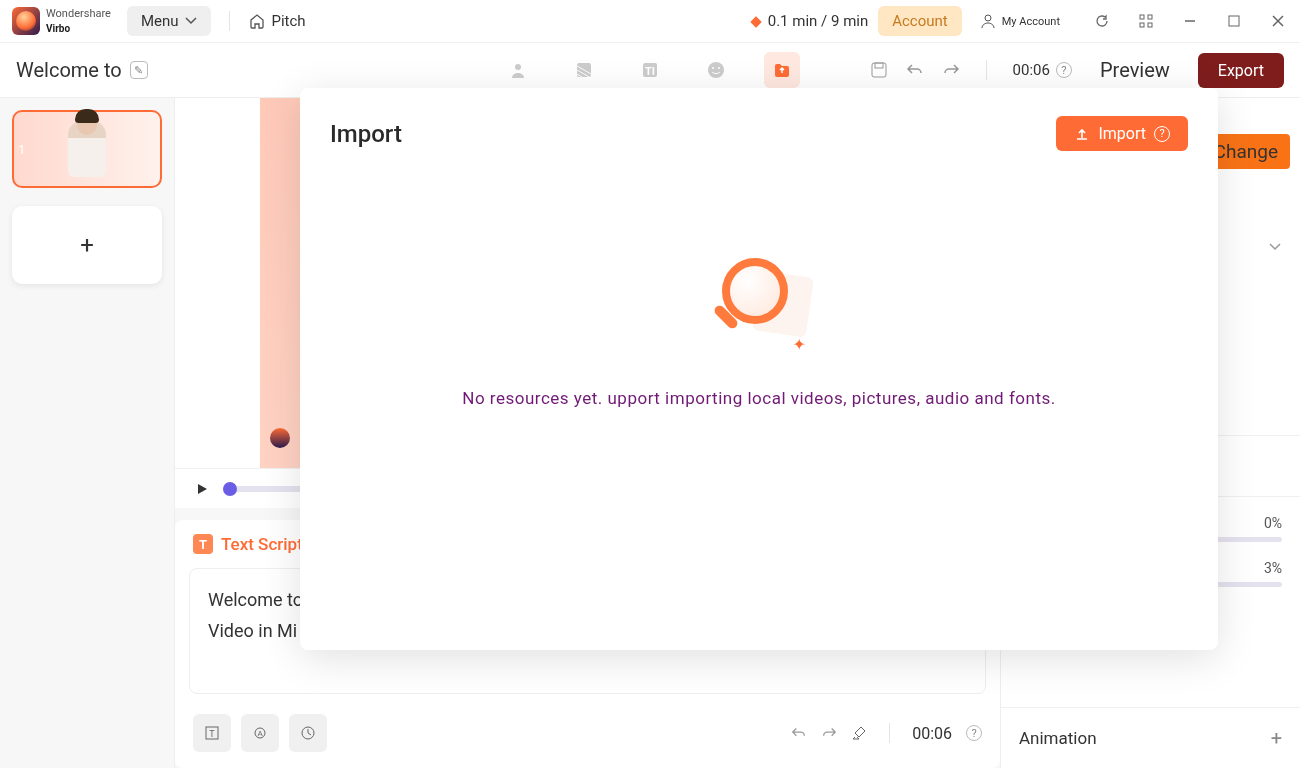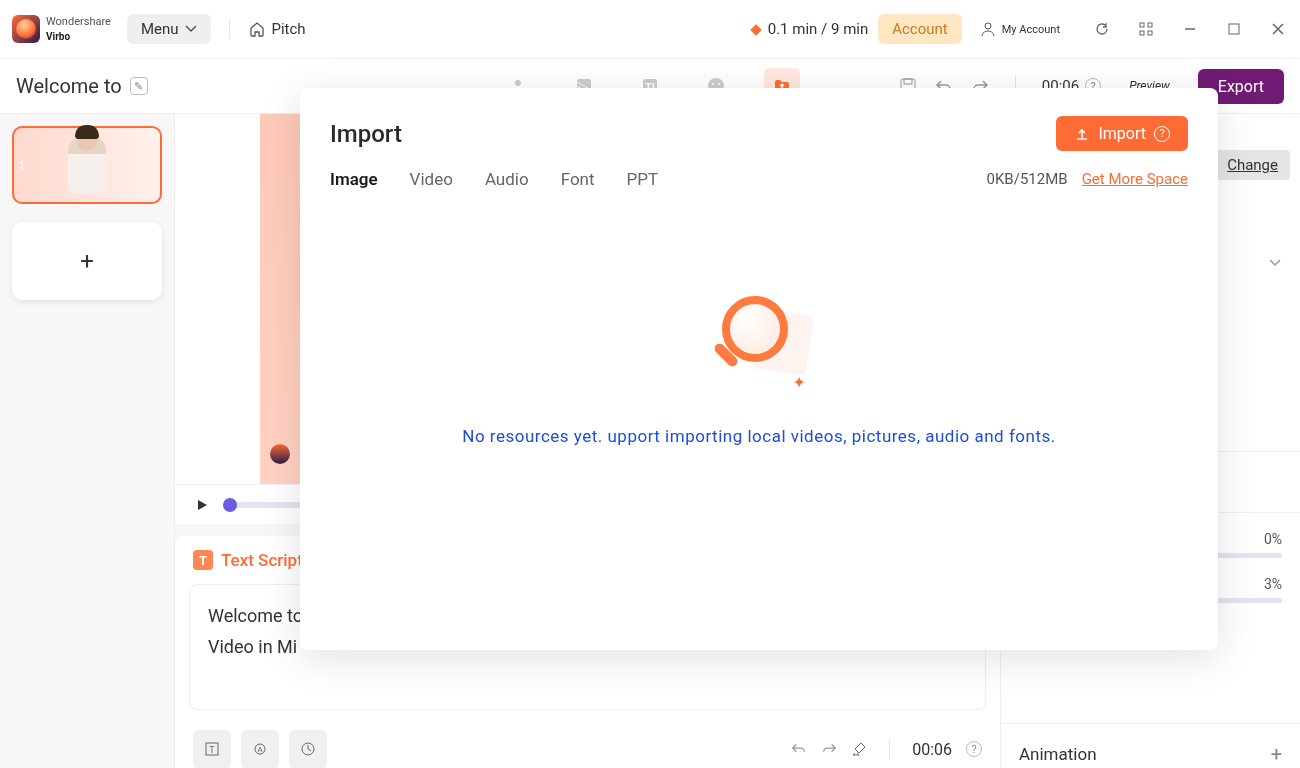--- a/index.html
+++ b/index.html
@@ -1,17 +1,17 @@
 <!DOCTYPE html>
 <html><head>
 <meta charset="utf-8">
 <style>
 * { box-sizing: border-box; margin: 0; padding: 0; font-family: -apple-system, BlinkMacSystemFont, "Segoe UI", Roboto, sans-serif; }
 body { width: 1300px; height: 768px; background: #fff; overflow: hidden; position: relative; color: #333; }
-.topbar { height: 59px; display: flex; align-items: center; padding: 0 12px; gap: 10px; border-bottom: 1px solid #f0f0f0; }
+.topbar { height: 43px; display: flex; align-items: center; padding: 0 12px; gap: 10px; border-bottom: 1px solid #f0f0f0; }
 .logo { display: flex; align-items: center; gap: 6px; }
 .logo-img { width: 28px; height: 28px; border-radius: 6px; background: linear-gradient(135deg,#ff6b35,#2d1b4e); position: relative; }
 .logo-img::after { content:''; position:absolute; inset:4px; border-radius:50%; background:radial-gradient(circle at 40% 30%,#ffd29a,#ff6b35 60%,#2d1b4e); }
 .logo-text { line-height: 1; }
 .logo-text .ws { font-size: 11px; color: #555; display:block; }
 .logo-text .virbo { font-size: 10px; font-weight: 700; color: #1a1a1a; }
 .menu-btn { margin-left:6px; background:#efefef; border:none; border-radius:6px; padding:6px 14px; font-size:15px; color:#333; display:flex; align-items:center; gap:6px; cursor:pointer; }
 .vsep { width:1px; height:20px; background:#e5e5e5; margin:0 8px; }
 .home-btn { display:flex; align-items:center; gap:6px; font-size:15px; color:#333; cursor:pointer; }
 .spacer { flex:1; }
@@ -23,22 +23,22 @@
 .secondbar { height:55px; display:flex; align-items:center; padding:0 16px; border-bottom:1px solid #eee; }
 .doc-title { font-size:20px; color:#333; display:flex; align-items:center; gap:8px; }
 .edit-icon { width:18px; height:18px; border:1px solid #bbb; border-radius:4px; display:flex; align-items:center; justify-content:center; font-size:11px; color:#888; }
 .tool-icons { position:absolute; left:50%; transform:translateX(-50%); display:flex; gap:30px; align-items:center; }
 .tool-icon { width:36px; height:36px; display:flex; align-items:center; justify-content:center; border-radius:6px; color:#bbb; cursor:pointer; }
 .tool-icon.active { background:#ffe8df; color:#ff6b35; }
 .right-tools { margin-left:auto; display:flex; align-items:center; gap:18px; }
 .rt-icon { color:#888; cursor:pointer; }
 .time-disp { font-size:15px; color:#333; display:flex; align-items:center; gap:6px; }
 .help-circ { width:16px; height:16px; border:1px solid #bbb; border-radius:50%; font-size:11px; display:flex; align-items:center; justify-content:center; color:#888; }
-.preview-btn { font-size:12px; color:#333; cursor:pointer; padding:6px 10px;font-style:italic; }
-.export-btn { background:#701a75; color:#fff; border:none; border-radius:6px; padding:8px 20px; font-size:16px; cursor:pointer; }
+.preview-btn { font-size:20px; color:#333; cursor:pointer; padding:6px 10px; }
+.export-btn { background:#7f1d1d; color:#fff; border:none; border-radius:6px; padding:8px 20px; font-size:16px; cursor:pointer; }
 .main { display:flex; height:calc(768px - 98px); }
 .sidebar { width:175px; background:#f7f7f7; padding:12px; border-right:1px solid #eee; }
 .slide-thumb { border:2px solid #ff6b35; border-radius:10px; height:78px; background:linear-gradient(90deg,#ffd9ce 0%,#fff1ec 100%); position:relative; display:flex; align-items:center; justify-content:center; }
 .slide-num2 { position:absolute; left:4px; top:50%; transform:translateY(-50%); color:#fff; font-size:13px; }
 .avatar-fig { width:38px; height:56px; background:linear-gradient(#e8d4c4 30%,#f5f0eb 30%); border-radius:14px 14px 6px 6px; position:relative; }
 .avatar-fig::before { content:''; position:absolute; top:-6px; left:50%; transform:translateX(-50%); width:20px; height:20px; border-radius:50%; background:#e8c8b0; }
 .avatar-fig::after { content:''; position:absolute; top:-12px; left:50%; transform:translateX(-50%); width:24px; height:14px; border-radius:12px 12px 4px 4px; background:#3a2a1a; }
 .add-slide { margin-top:18px; height:78px; background:#fff; border-radius:10px; display:flex; align-items:center; justify-content:center; font-size:24px; color:#333; cursor:pointer; box-shadow:0 2px 6px rgba(0,0,0,0.08); }
 .center { flex:1; background:#f7f7f7; display:flex; flex-direction:column; position:relative; }
 .canvas-area { flex:0 0 370px; background:#fff; margin:0; position:relative; overflow:hidden; }
@@ -50,21 +50,21 @@
 .scrub-dot { position:absolute; left:0; top:-4px; width:14px; height:14px; border-radius:50%; background:#6b5ce5; }
 .script-panel { background:#fff; margin-top:12px; border-radius:8px; padding:0; flex:1; display:flex; flex-direction:column; }
 .script-tab { display:flex; align-items:center; gap:8px; padding:14px 18px 6px; }
 .script-tab-icon { width:20px; height:20px; background:#ff8754; border-radius:4px; color:#fff; display:flex; align-items:center; justify-content:center; font-size:13px; font-weight:bold; }
 .script-tab-label { color:#ff6b35; font-size:17px; font-weight:500; }
 .script-body { margin:8px 14px; border:1px solid #eee; border-radius:8px; padding:16px 18px; flex:1; font-size:18px; line-height:1.7; color:#333; overflow:hidden; }
 .script-footer { display:flex; align-items:center; gap:10px; padding:12px 18px 16px; }
 .sf-btn { width:38px; height:38px; background:#f0f0f0; border-radius:6px; display:flex; align-items:center; justify-content:center; color:#666; cursor:pointer; }
 .sf-right { margin-left:auto; display:flex; align-items:center; gap:14px; }
 .right-panel { width:300px; background:#fff; border-left:1px solid #eee; display:flex; flex-direction:column; position:relative; }
-.change-btn { position:absolute; top:36px; right:10px; background:#e5e5e5; padding:6px 12px; font-size:15px; border-radius:4px; cursor:pointer;text-decoration:underline; }
+.change-btn { position:absolute; top:36px; right:10px; background:#f97316; padding:6px 12px; font-size:19px; border-radius:4px; cursor:pointer; }
 .rp-collapse { display:flex; align-items:center; justify-content:flex-end; padding:14px 18px; color:#888; cursor:pointer; }
 .download-row { display:flex; justify-content:center; padding:18px; border-bottom:1px solid #f0f0f0; }
 .dl-icon { width:24px; height:24px; border:1px solid #bbb; border-radius:4px; display:flex; align-items:center; justify-content:center; color:#888; cursor:pointer; }
 .sliders { padding:18px; }
 .slider-row { margin-bottom:18px; }
 .slider-head { display:flex; justify-content:space-between; font-size:14px; color:#555; margin-bottom:6px; }
 .slider-track { height:5px; background:#e5e2ef; border-radius:3px; position:relative; }
 .slider-fill { height:5px; background:#6b5ce5; border-radius:3px; position:absolute; left:0; }
 .slider-thumb { position:absolute; top:-4px; width:13px; height:13px; border-radius:50%; background:#6b5ce5; }
 .anim-row { display:flex; align-items:center; justify-content:space-between; padding:18px; font-size:17px; color:#333; border-top:1px solid #f0f0f0; margin-top:auto; }
@@ -78,21 +78,21 @@
 .modal-tab.active { color:#1a1a1a; font-weight:600; }
 .storage-info { margin-left:auto; display:flex; align-items:center; gap:14px; font-size:15px; }
 .storage-usage { color:#555; }
 .get-space { color:#ff6b35; text-decoration:underline; cursor:pointer; }
 .empty-state { display:flex; flex-direction:column; align-items:center; justify-content:center; height:360px; gap:24px; }
 .magnify-shape { width:110px; height:110px; position:relative; }
 .mag-circle { position:absolute; left:18px; top:4px; width:66px; height:66px; border-radius:50%; border:8px solid #ff7a3d; background:radial-gradient(circle at 35% 30%,#fff,#ffe6d9); }
 .mag-handle { position:absolute; left:8px; top:58px; width:28px; height:10px; background:#ff7a3d; border-radius:5px; transform:rotate(45deg); }
 .mag-paper { position:absolute; right:4px; top:20px; width:54px; height:60px; background:#fdf3ef; border-radius:6px; transform:rotate(8deg); z-index:-1; }
 .sparkle { position:absolute; right:8px; bottom:10px; color:#ff6b35; font-size:16px; }
-.empty-text { font-size:17px; color:#1d4ed8; letter-spacing:0.5px; }
+.empty-text { font-size:17px; color:#701a75; letter-spacing:0.5px; }
 svg { display:block; }
 </style>
 </head>
 <body>
 
 <div class="topbar">
   <div class="logo">
     <div class="logo-img"></div>
     <div class="logo-text">
       <span class="ws">Wondershare</span>
@@ -344,31 +344,20 @@
   <div class="modal-head">
     <div class="modal-title">Import</div>
     <button class="import-cta">
       <svg width="16" height="16" viewBox="0 0 16 16">
           <path d="M8 12V4M5 7l3-3 3 3M3 13h10" stroke="#fff" stroke-width="1.6" fill="none"></path>
         </svg>
       <span>Import</span>
       <span class="help-circ" style="border-color:#fff;color:#fff">?</span>
     </button>
   </div>
-  <div class="modal-tabs">
-    <span class="modal-tab active">Image</span>
-    <span class="modal-tab">Video</span>
-    <span class="modal-tab">Audio</span>
-    <span class="modal-tab">Font</span>
-    <span class="modal-tab">PPT</span>
-    <div class="storage-info">
-      <span class="storage-usage">0KB/512MB</span>
-      <span class="get-space">Get More Space</span>
-    </div>
-  </div>
   <div class="empty-state">
     <div class="magnify-shape">
       <div class="mag-paper"></div>
       <div class="mag-circle"></div>
       <div class="mag-handle"></div>
       <div class="sparkle">✦</div>
     </div>
     <div class="empty-text">No resources yet. upport importing local videos, pictures, audio and fonts.</div>
   </div>
 </div>

